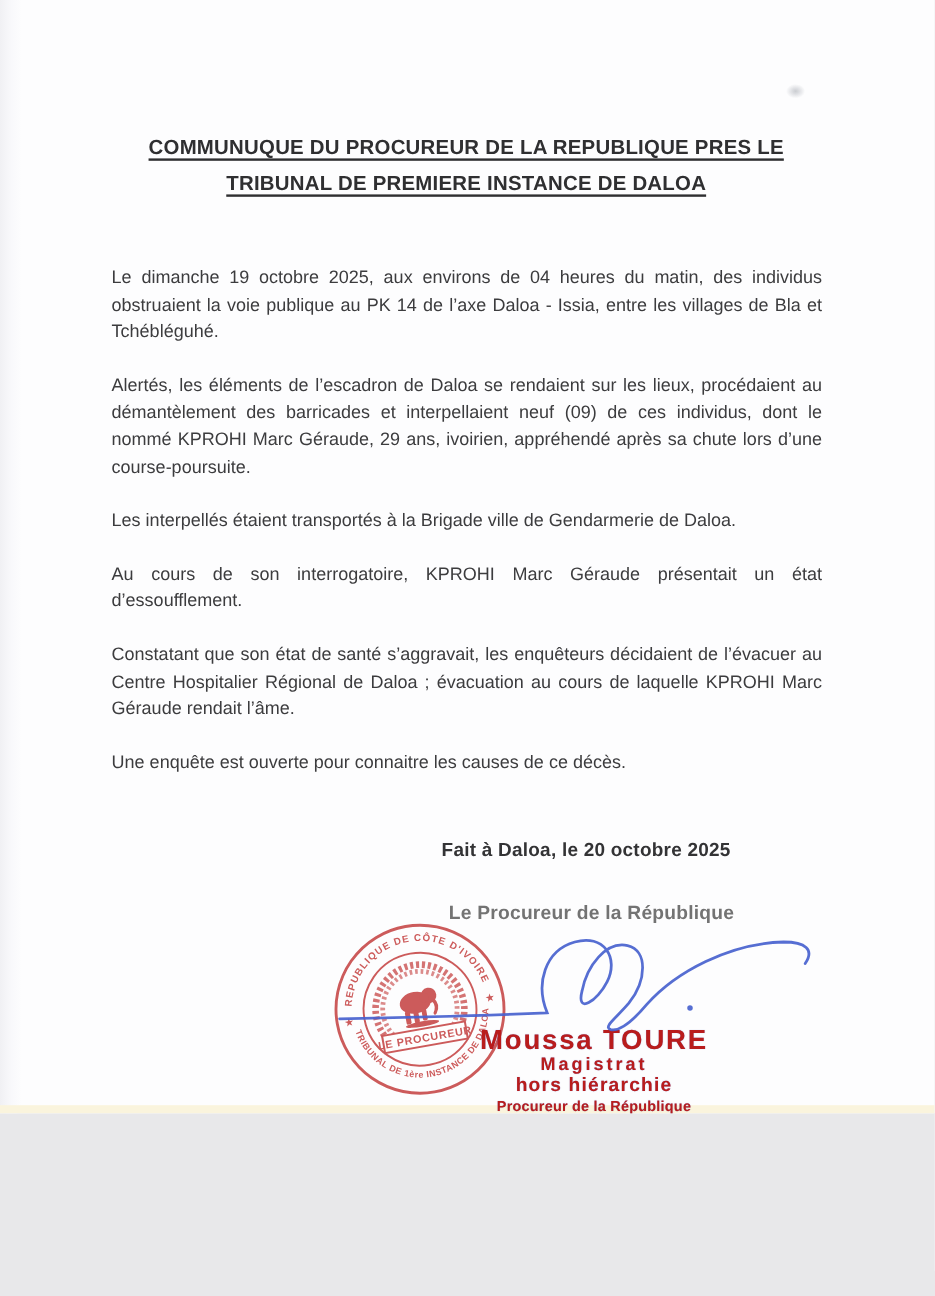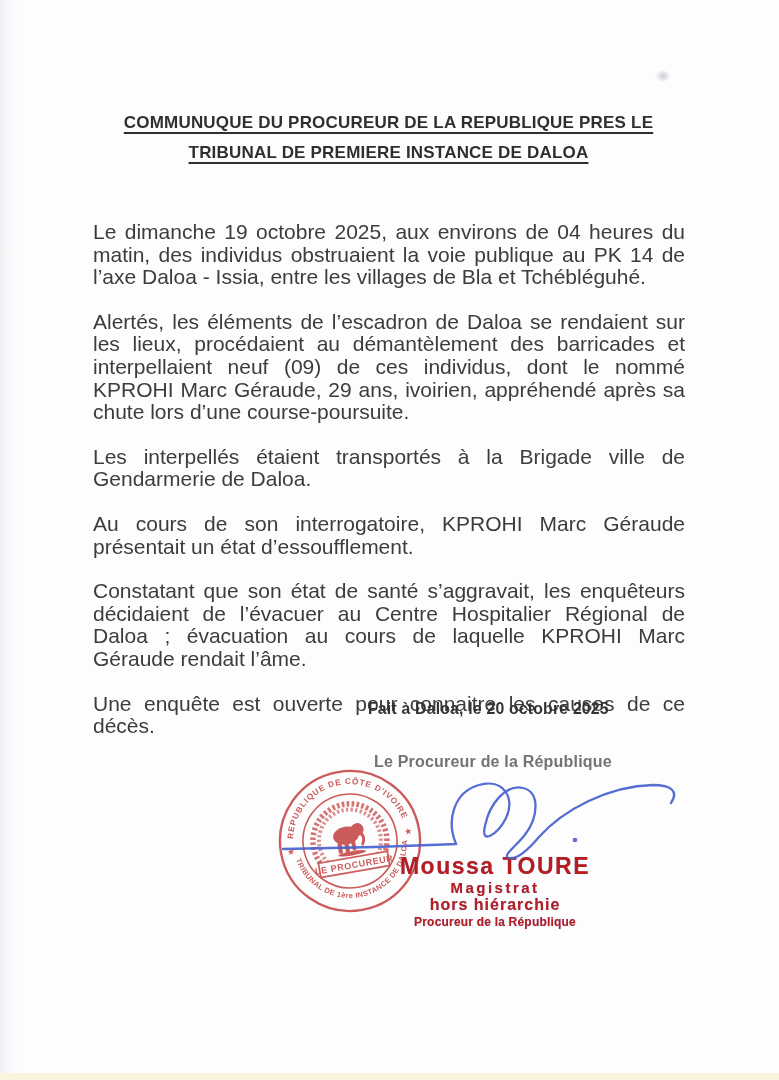--- a/index.html
+++ b/index.html
@@ -1,19 +1,19 @@
 <!DOCTYPE html>
 <html><head>
 <meta charset="utf-8">
 <style>
   html, body { margin: 0; padding: 0; background: #e8e8ea; }
   .page {
     position: relative;
     width: 779px;
-    height: 1080px;
+    height: 928px;
     margin: 0 auto;
     background: #fdfdfe;
     overflow: hidden;
     font-family: "Liberation Sans", sans-serif;
     color: #3c3c3e;
   }
   
   .edge-shade-left {
     position: absolute; left: 0; top: 0; bottom: 0; width: 18px;
     background: linear-gradient(90deg, #ededf1 0%, #f8f8fb 55%, rgba(253,253,254,0) 100%);
@@ -34,21 +34,21 @@
     letter-spacing: .2px;
   }
   .title-line {
     line-height: 30px;
     text-decoration: underline;
     text-decoration-thickness: 1.5px;
     text-underline-offset: 4px;
   }
   .body-text {
     position: absolute; top: 221px; left: 93px; width: 592px;
-    font-size: 21px; line-height: 22.6px; text-align: justify;
+    font-size: 15px; line-height: 22.6px; text-align: justify;
   }
   .body-text p { margin: 0 0 22px 0; }
   .date-line {
     position: absolute; top: 700px; left: 368px;
     font-weight: bold; font-size: 15.8px; color: #333335; letter-spacing: .2px;
   }
   .signatory-heading {
     position: absolute; top: 753px; left: 374px;
     font-weight: bold; font-size: 16px; color: #737373; letter-spacing: .2px;
   }

